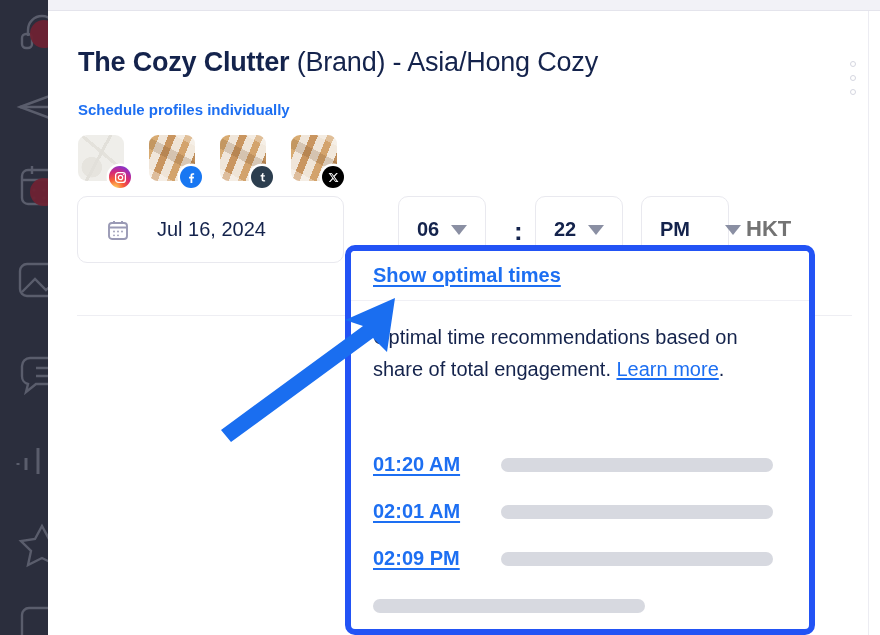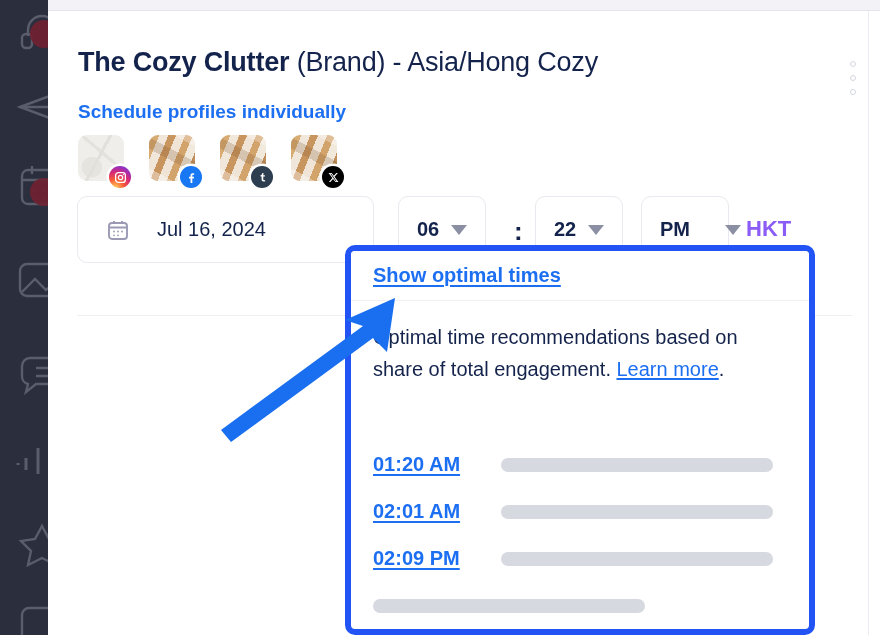--- a/index.html
+++ b/index.html
@@ -42,21 +42,21 @@
 
   .page-title {
     position: absolute; left: 30px; top: 36px;
     font-size: 27px; font-weight: 700; letter-spacing: -.2px;
     color: #14234c; white-space: nowrap;
   }
   .page-title .brandpart { font-weight: 400; }
 
   .subtitle-link {
     position: absolute; left: 30px; top: 90px;
-    font-size: 19px; font-weight: 700; color: #1d6ff2;
+    font-size: 15px; font-weight: 700; color: #1d6ff2;
     cursor: pointer; white-space: nowrap;
   }
 
   .kebab {
     position: absolute; left: 795px; top: 50px;
     width: 20px; height: 34px; cursor: pointer;
     display: flex; flex-direction: column; align-items: center; justify-content: space-between;
   }
   .kebab i { display:block; width: 6px; height: 6px; border-radius: 50%;
              border: 1.6px solid #d5d6e0; }
@@ -94,21 +94,21 @@
   }
   .badge-ig { background: radial-gradient(circle at 28% 100%, #fdd35c 0%, #f85b36 32%, #d62976 58%, #962fbf 80%, #4f5bd5 100%); }
   .badge-fb { background: #1877f2; }
   .badge-tu { background: #2c3e4f; }
   .badge-x  { background: #000000; }
   .badge svg { display:block; }
 
   
   .date-field {
     position: absolute; left: 29px; top: 185px;
-    width: 297px; height: 67px; border: 1px solid #e9e9ef; border-radius: 10px;
+    width: 267px; height: 67px; border: 1px solid #e9e9ef; border-radius: 10px;
     background:#fff; display:flex; align-items:center; cursor:pointer;
   }
   .cal-icon { margin-left: 28px; width: 24px; height: 24px; color:#9a9ab5; }
   .cal-icon svg{display:block;}
   .date-text { margin-left: 27px; font-size: 20px; color:#14234c; }
 
   .select-box {
     position:absolute; top:185px; height: 67px;
     border:1px solid #e9e9ef; border-radius:10px; background:#fff;
     display:flex; align-items:center; cursor:pointer;
@@ -121,21 +121,21 @@
     margin-left: 12px;
     width: 0; height: 0; border-left: 8px solid transparent; border-right: 8px solid transparent;
     border-top: 10px solid #8a8fa3;
   }
   .colon {
     position:absolute; left: 466px; top: 205px;
     font-size: 26px; font-weight:700; color:#14234c;
   }
   .tz-label {
     position:absolute; left: 698px; top: 205px;
-    font-size: 22px; font-weight:700; color:#8b5cf6;
+    font-size: 22px; font-weight:700; color:#737373;
   }
 
   .divider {
     position:absolute; left: 29px; top: 304px; width: 775px; height:1px; background:#eeeef3;
   }
 
   
   .opt-panel {
     position: absolute; left: 345px; top: 245px; width: 470px; height: 390px;
     border: 6px solid #2253f5; border-radius: 10px; background: #ffffff;

